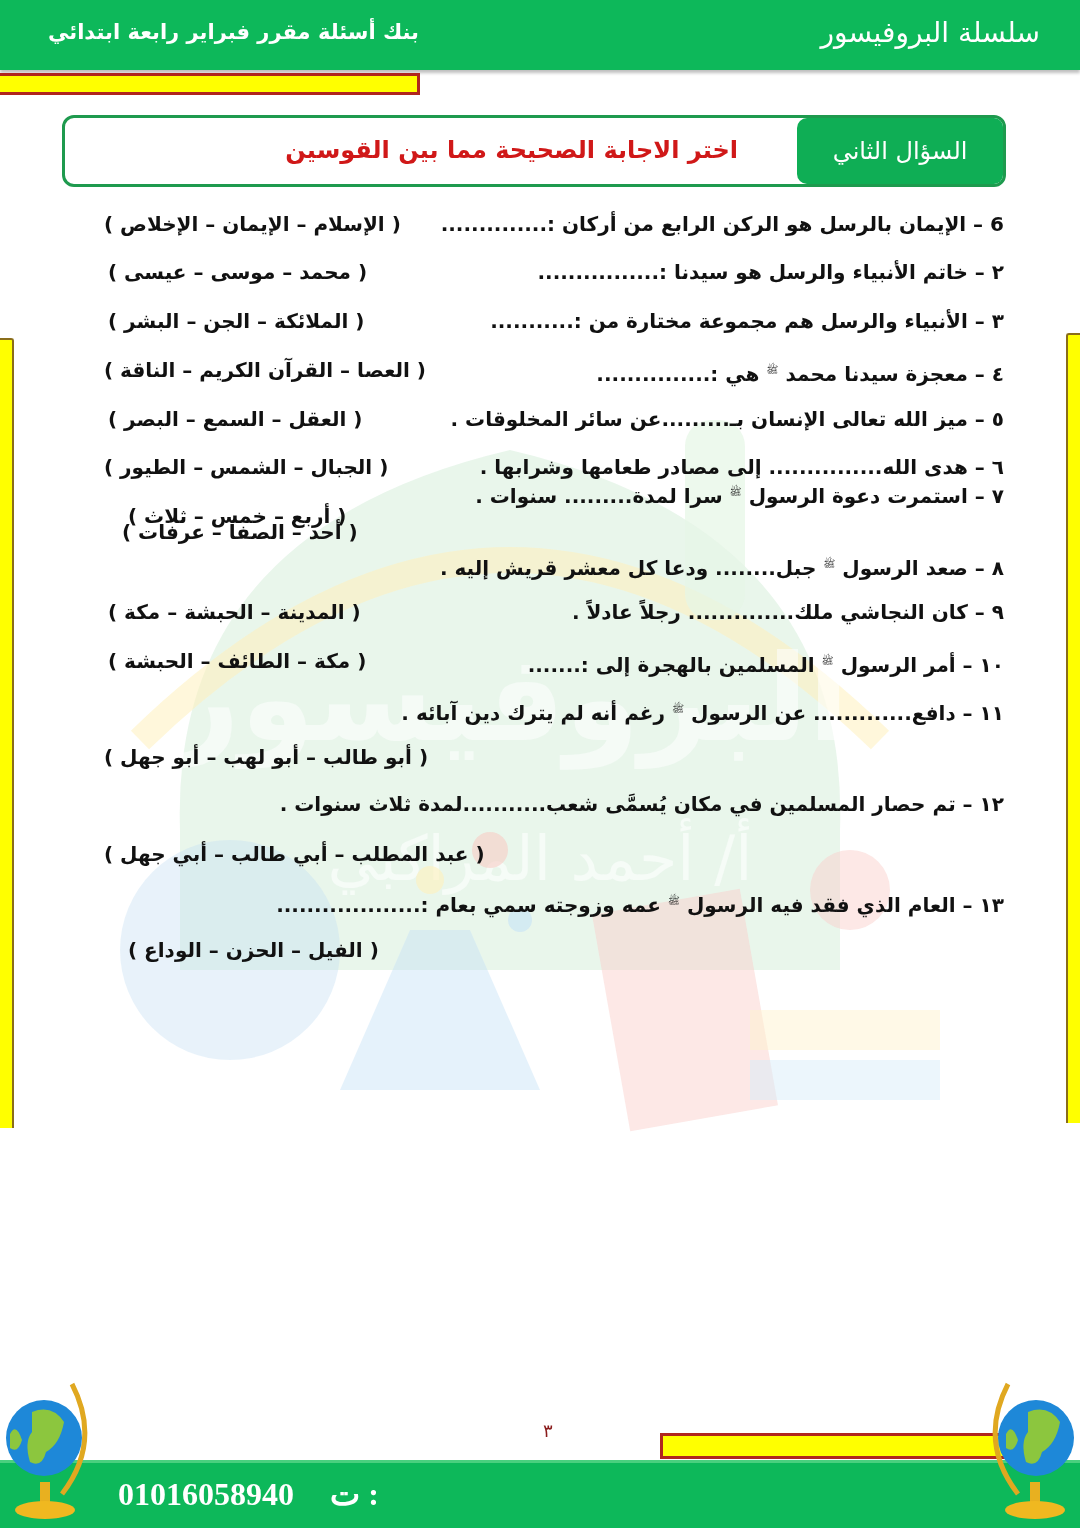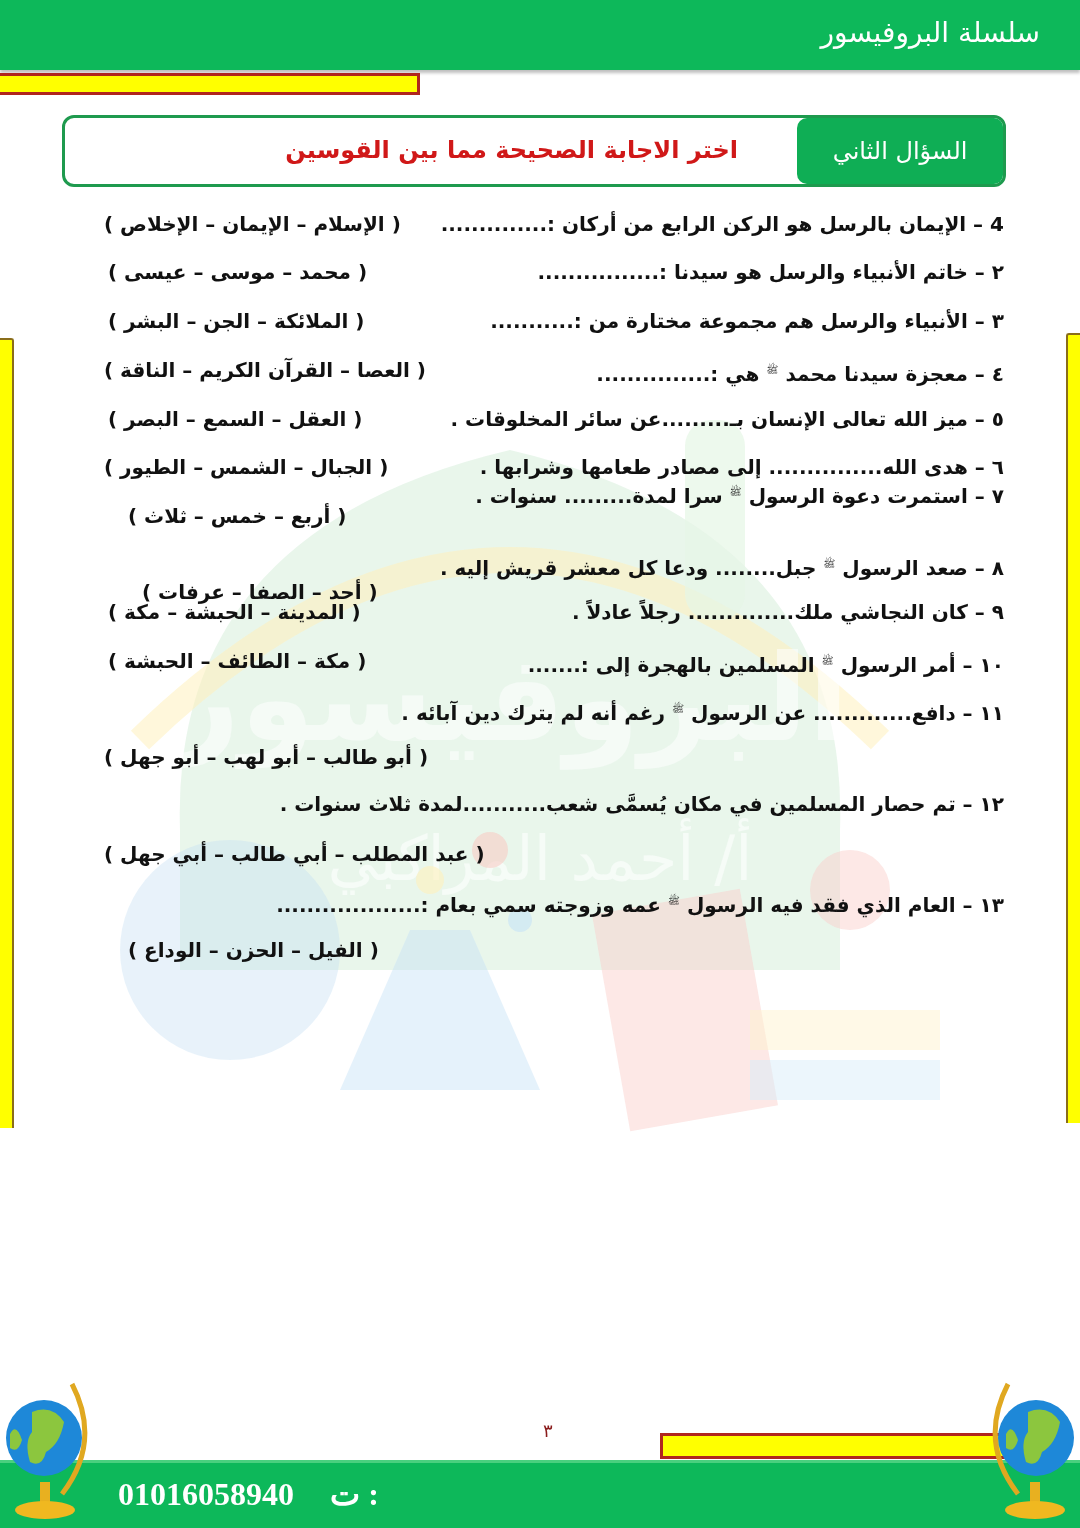--- a/index.html
+++ b/index.html
@@ -82,20 +82,21 @@
       font-family: "Liberation Serif", "DejaVu Serif", serif; font-size: 32px; font-weight: bold;
       direction: ltr;
     }
     .globe { position: absolute; width: 90px; height: 140px; }
   </style>
 </head>
 <body>
 
 <div class="top-bar">
   <span class="series">سلسلة البروفيسور</span>
+  <span class="bank">بنك أسئلة مقرر فبراير رابعة ابتدائي</span>
 </div>
 <div class="top-yellow"></div>
 
 <div class="side-yellow-left"></div>
 <div class="side-yellow-right"></div>
 
 <div class="question-box">
   <div class="label">السؤال الثاني</div>
   <div class="instruction">اختر الاجابة الصحيحة مما بين القوسين</div>
 </div>
@@ -110,21 +111,21 @@
   <path d="M340 520 L 400 520 L 470 680 L 270 680 Z" fill="#8fc6ee" opacity="0.45"></path>
   <circle cx="420" cy="440" r="18" fill="#f09a8a" opacity="0.6"></circle>
   <circle cx="360" cy="470" r="14" fill="#ffe27a" opacity="0.6"></circle>
   <circle cx="450" cy="510" r="12" fill="#8fc6ee" opacity="0.6"></circle>
   <rect x="540" y="490" width="150" height="220" fill="#f5a29a" opacity="0.5" transform="rotate(-10 615 600)"></rect>
   <rect x="680" y="600" width="190" height="40" fill="#ffe8a8" opacity="0.55"></rect>
   <rect x="680" y="650" width="190" height="40" fill="#b8dcf2" opacity="0.55"></rect>
   <circle cx="780" cy="480" r="40" fill="#f5a29a" opacity="0.5"></circle>
 </svg>
 
-<div class="q" style="top:210px;">4 – الإيمان بالرسل هو الركن الرابع من أركان :..............</div>
+<div class="q" style="top:210px;">6 – الإيمان بالرسل هو الركن الرابع من أركان :..............</div>
 <div class="opts" style="left:104px;top:210px;">( الإسلام – الإيمان – الإخلاص )</div>
 
 <div class="q" style="top:258px;">٢ – خاتم الأنبياء والرسل هو سيدنا :................</div>
 <div class="opts" style="left:108px;top:258px;">( محمد – موسى – عيسى )</div>
 
 <div class="q" style="top:307px;">٣ – الأنبياء والرسل هم مجموعة مختارة من :...........</div>
 <div class="opts" style="left:108px;top:307px;">( الملائكة – الجن – البشر )</div>
 
 <div class="q" style="top:356px;">
   <span>٤ – معجزة سيدنا محمد</span>
@@ -144,21 +145,21 @@
   <span class="saw">ﷺ</span>
   <span>سرا لمدة......... سنوات .</span>
 </div>
 <div class="opts" style="left:128px;top:502px;">( أربع – خمس – ثلاث )</div>
 
 <div class="q" style="top:550px;">
   <span>٨ – صعد الرسول</span>
   <span class="saw">ﷺ</span>
   <span>جبل........ ودعا كل معشر قريش إليه .</span>
 </div>
-<div class="opts" style="left:122px;top:578px;margin-left:20px;">( أحد – الصفا – عرفات )</div>
+<div class="opts" style="left:122px;top:518px;">( أحد – الصفا – عرفات )</div>
 
 <div class="q" style="top:598px;">٩ – كان النجاشي ملك.............. رجلاً عادلاً .</div>
 <div class="opts" style="left:108px;top:598px;">( المدينة – الحبشة – مكة )</div>
 
 <div class="q" style="top:647px;">
   <span>١٠ – أمر الرسول</span>
   <span class="saw">ﷺ</span>
   <span>المسلمين بالهجرة إلى :.......</span>
 </div>
 <div class="opts" style="left:108px;top:647px;">( مكة – الطائف – الحبشة )</div>

